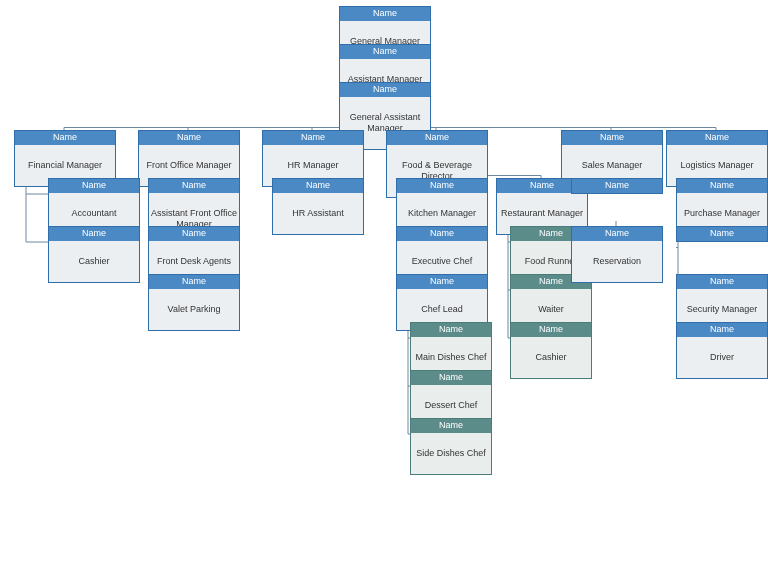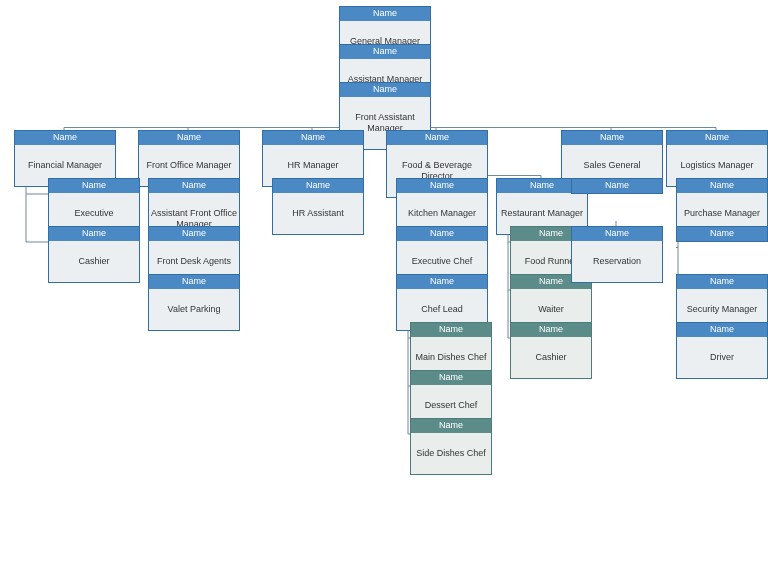--- a/index.html
+++ b/index.html
@@ -63,49 +63,49 @@
 <div class="node" style="left: 339px; top: 6px; width: 90px;">
       <div class="head">Name</div>
       <div class="body">General Manager</div>
     </div>
     <div class="node" style="left: 339px; top: 44px; width: 90px;">
       <div class="head">Name</div>
       <div class="body">Assistant Manager</div>
     </div>
     <div class="node" style="left: 339px; top: 82px; width: 90px;">
       <div class="head">Name</div>
-      <div class="body">Front Assistant Manager</div>
+      <div class="body">General Assistant Manager</div>
     </div>
     <div class="node" style="left: 14px; top: 130px; width: 100px;">
       <div class="head">Name</div>
       <div class="body">Financial Manager</div>
     </div>
     <div class="node" style="left: 138px; top: 130px; width: 100px;">
       <div class="head">Name</div>
       <div class="body">Front Office Manager</div>
     </div>
     <div class="node" style="left: 262px; top: 130px; width: 100px;">
       <div class="head">Name</div>
       <div class="body">HR Manager</div>
     </div>
     <div class="node" style="left: 386px; top: 130px; width: 100px;">
       <div class="head">Name</div>
       <div class="body">Food &amp; Beverage Director</div>
     </div>
     <div class="node" style="left: 561px; top: 130px; width: 100px;">
       <div class="head">Name</div>
-      <div class="body">Sales General</div>
+      <div class="body">Sales Manager</div>
     </div>
     <div class="node" style="left: 666px; top: 130px; width: 100px;">
       <div class="head">Name</div>
       <div class="body">Logistics Manager</div>
     </div>
     <div class="node" style="left: 48px; top: 178px; width: 90px;">
       <div class="head">Name</div>
-      <div class="body">Executive</div>
+      <div class="body">Accountant</div>
     </div>
     <div class="node" style="left: 48px; top: 226px; width: 90px;">
       <div class="head">Name</div>
       <div class="body">Cashier</div>
     </div>
     <div class="node" style="left: 148px; top: 178px; width: 90px;">
       <div class="head">Name</div>
       <div class="body">Assistant Front Office Manager</div>
     </div>
     <div class="node" style="left: 148px; top: 226px; width: 90px;">

